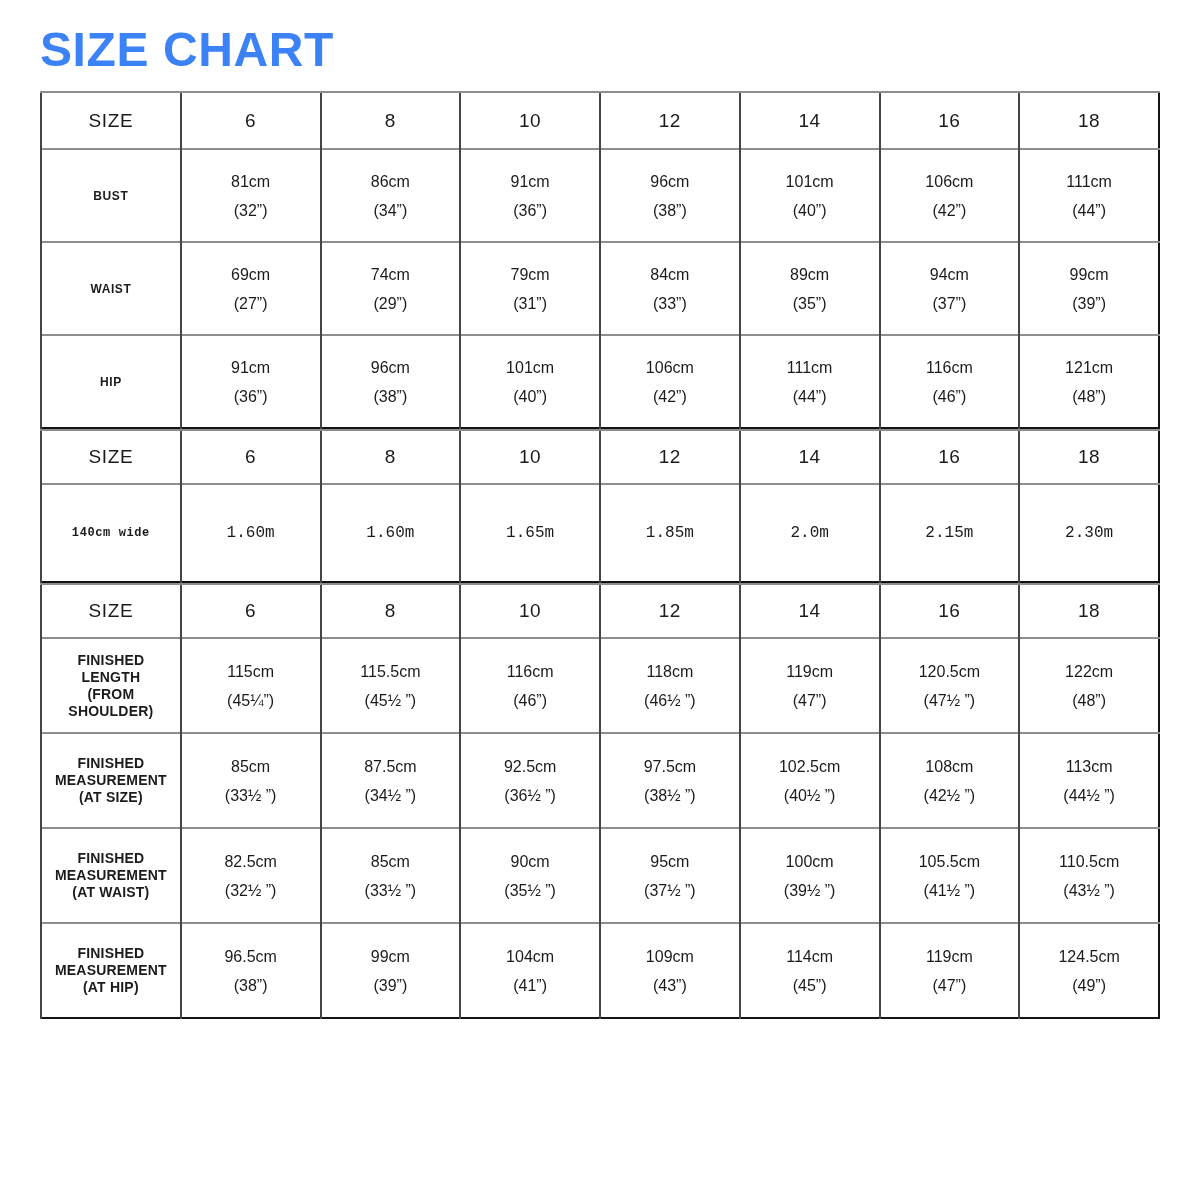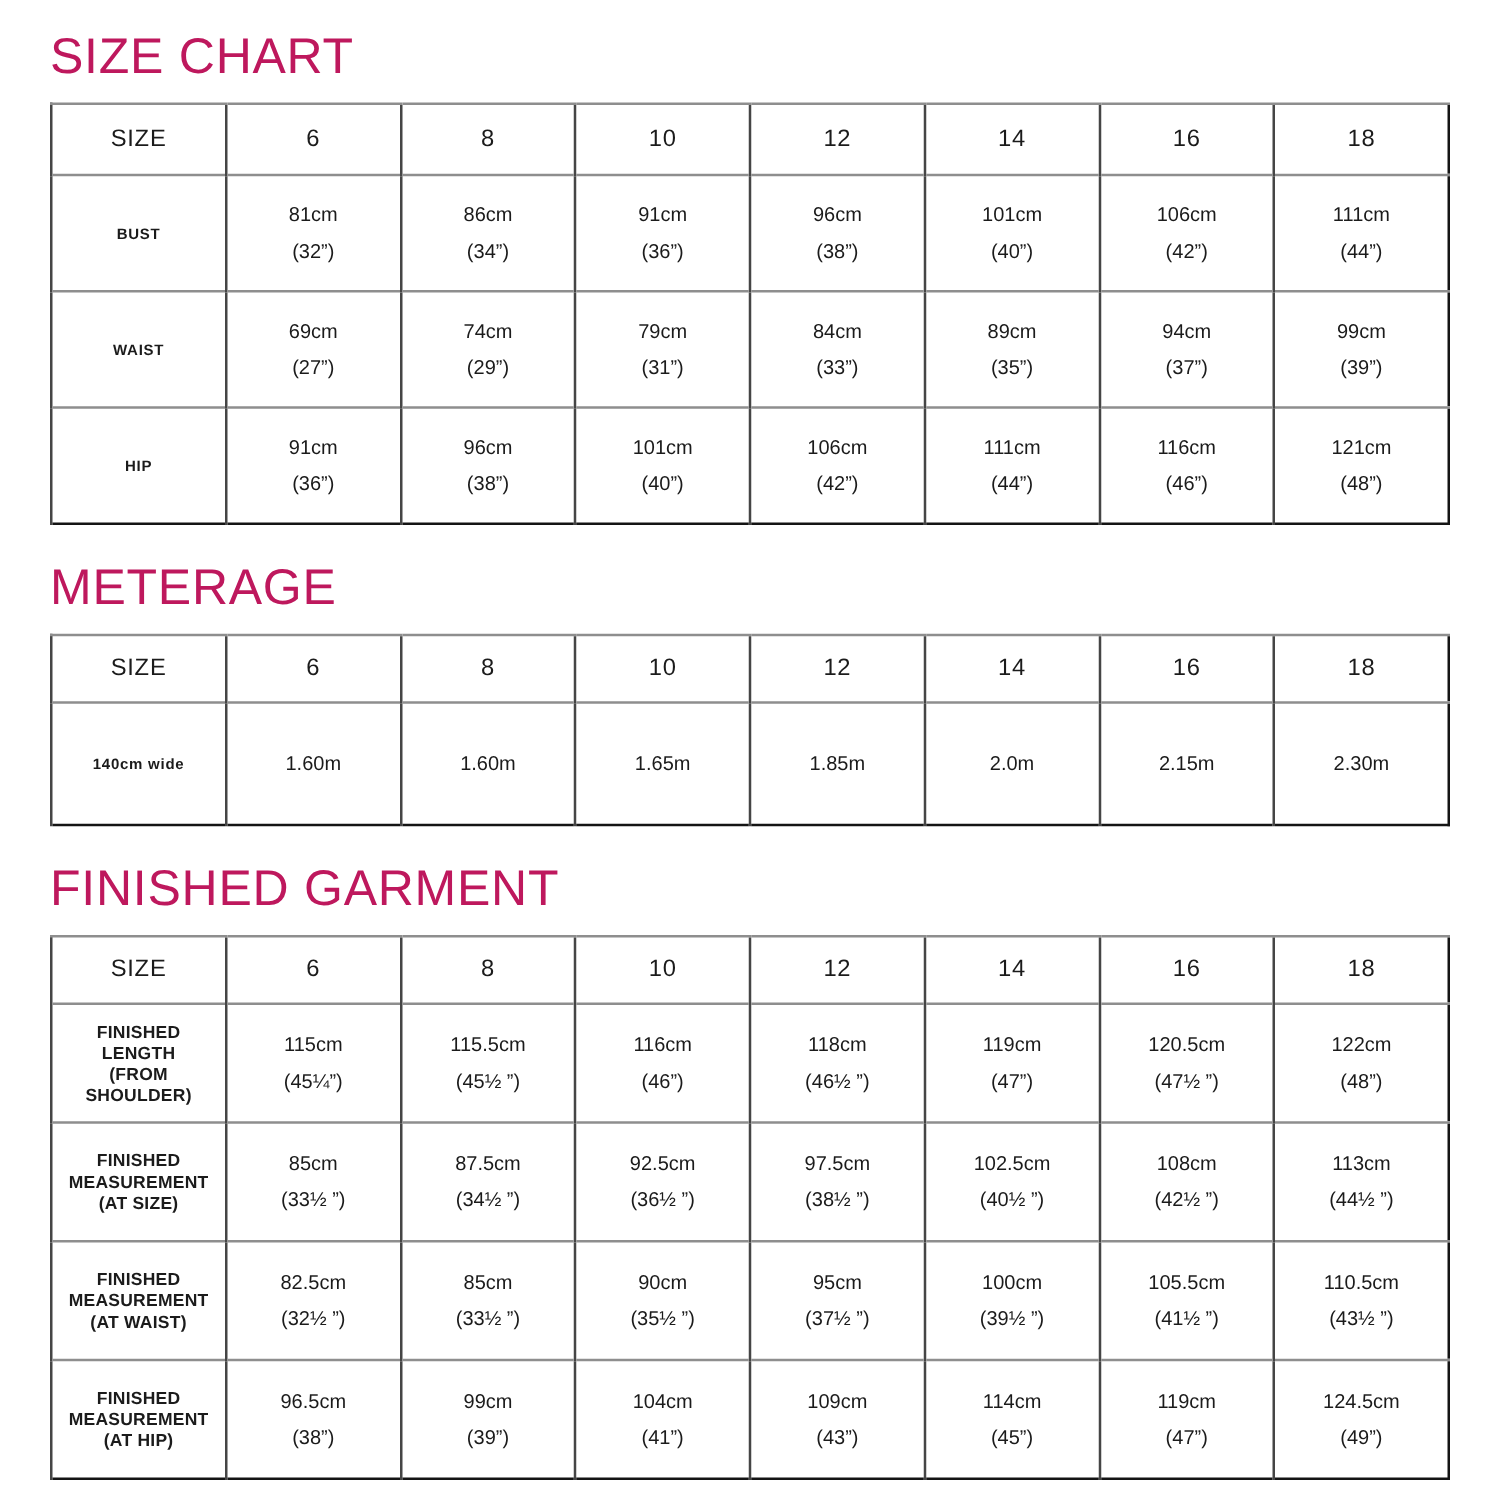--- a/index.html
+++ b/index.html
@@ -6,40 +6,40 @@
   html,body{margin:0;padding:0;}
   body{
     width:1200px;height:1200px;overflow:hidden;
     background:#ffffff;color:#1b1b1b;
     font-family:"Liberation Sans", sans-serif;
     -webkit-font-smoothing:antialiased;
   }
   .page{padding:22px 40px 0 40px;}
   .sec{margin:0;}
   h1.title{
-    font-size:40px;font-weight:400;letter-spacing:.6px;
-    color:#be185d;margin:0 0 14px 0;line-height:1.15;
+    font-size:48px;font-weight:700;letter-spacing:.6px;
+    color:#3b82f6;margin:0 0 14px 0;line-height:1.15;
   }
   .sec + .sec h1.title{margin-top:27px;}
   table.grid{
     width:1120px;table-layout:fixed;border-collapse:collapse;
     border:2.5px solid #141414;
   }
   th,td{padding:0 4px;text-align:center;vertical-align:middle;}
   th{
     border-left:2px solid #454545;border-top:2px solid #8e8e8e;
     font-size:19px;font-weight:400;letter-spacing:.6px;color:#1b1b1b;
   }
   td{
     border-left:2px solid #454545;border-top:2px solid #8e8e8e;
   }
   .t1 th{height:55px;}
   .t1 td{height:91px;}
   .t2 th{height:52px;}
-  .t2 td{height:96px;}
+  .t2 td{height:96px;font-family:Liberation Mono, monospace;}
   .t3 th{height:52px;}
   .t3 td{height:93px;}
   td.datacell{font-size:16px;line-height:29px;color:#1b1b1b;}
   td.rowlabel{font-weight:700;font-size:12px;letter-spacing:.6px;}
   td.rowlabel.small{font-size:14px;line-height:17px;letter-spacing:.2px;}
 </style>
 </head>
 <body>
 
 <div class="page">
@@ -157,21 +157,20 @@
             <td class="datacell">
               <div>121cm</div>
               <div>(48”)</div>
             </td>
           </tr>
         </tbody>
       </table>
   </div>
 
   <div class="sec">
-    <h1 class="title">METERAGE</h1>
     <table class="grid t2">
         <thead>
           <tr>
             <th>SIZE</th>
             <th>6</th>
             <th>8</th>
             <th>10</th>
             <th>12</th>
             <th>14</th>
             <th>16</th>
@@ -203,21 +202,20 @@
             </td>
             <td class="datacell">
               <div>2.30m</div>
             </td>
           </tr>
         </tbody>
       </table>
   </div>
 
   <div class="sec">
-    <h1 class="title">FINISHED GARMENT</h1>
     <table class="grid t3">
         <thead>
           <tr>
             <th>SIZE</th>
             <th>6</th>
             <th>8</th>
             <th>10</th>
             <th>12</th>
             <th>14</th>
             <th>16</th>

